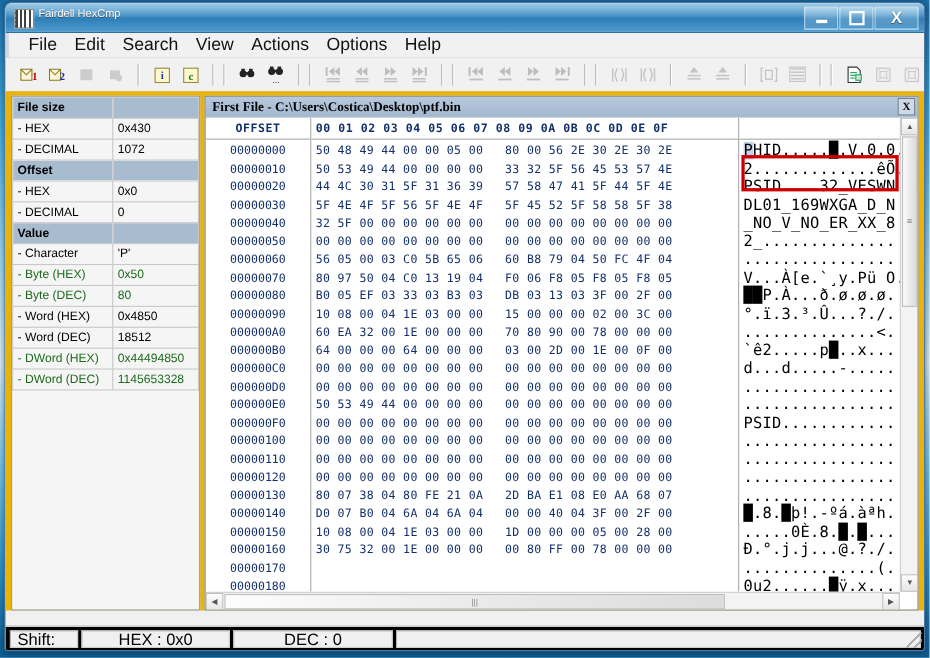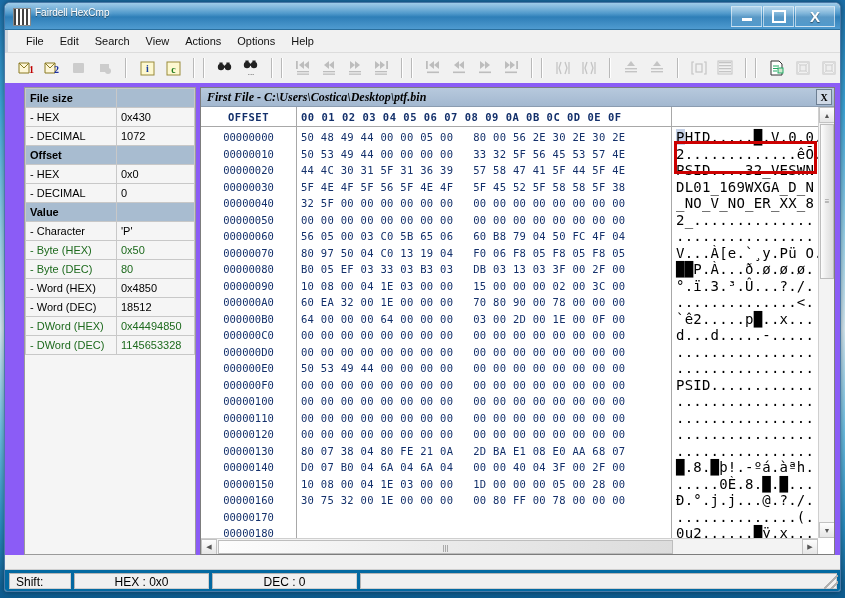--- a/index.html
+++ b/index.html
@@ -75,21 +75,21 @@
   
   #menubar {
     height: 22px;
     background: #f1f1f1;
     border-bottom: 1px solid #dcdcdc;
     display:flex; align-items:center;
     padding-left: 10px;
     border-left: 3px solid #d0d6dd;
   }
   .menu-item {
-    font-size: 11px; color:#111;
+    font-size: 16px; color:#111;
     padding: 2px 8px;
     cursor: default;
   }
 
   
   #toolbar {
     height: 30px;
     background: #f1f1f1;
     border-bottom: 1px solid #c9c9c9;
     display:flex; align-items:center;
@@ -108,22 +108,22 @@
     display:flex; align-items:center; justify-content:center;
     cursor:pointer; border:1px solid transparent; border-radius:2px;
   }
   .tb-btn svg { display:block; }
   .tb-btn.disabled { opacity:.42; }
 
   
   #client {
     position:absolute;
     left:0; right:0; top:80px; bottom:36px;
-    background:#8b5cf6;
-    padding: 4px 5px 0 19px;
+    background:#eab308;
+    padding: 4px 5px 0 5px;
     box-sizing:border-box;
   }
   #client-inner {
     position:relative;
     height:100%;
     display:flex;
     gap:4px;
   }
 
   
@@ -171,21 +171,21 @@
   }
   #hex-caption {
     height:18px;
     background: linear-gradient(180deg,#b7c9dd 0%, #a3b8d0 100%);
     border-bottom:1px solid #8b9cb0;
     display:flex; align-items:center;
     padding: 0 2px 0 6px;
     font-size:12px; font-weight:bold; color:#000;
     font-family:"Liberation Serif", serif;
   }
-  #hex-caption .cap-title { flex:1; white-space:nowrap; overflow:hidden;font-style:italic; }
+  #hex-caption .cap-title { flex:1; white-space:nowrap; overflow:hidden; }
   #hex-caption .cap-close {
     width:14px; height:14px;
     border:1px solid #6d7f93;
     background:#cfd9e6;
     display:flex;align-items:center;justify-content:center;
     font-size:10px; font-weight:bold; cursor:pointer; color:#000;
   }
 
   #hex-body { flex:1; position:relative; overflow:hidden; background:#fff; }
 
@@ -289,24 +289,24 @@
     color:#8a8a8a; font-size:8px;
   }
   .vscroll .sb-thumb { left:1px; width:14px; top:17px; height:155px;
     background: linear-gradient(90deg,#fdfdfd,#ececec 45%,#dcdcdc); }
   .hscroll .sb-thumb { top:1px; height:14px; left:17px; width:455px; }
 
   
   #statusbar {
     position:absolute; left:0; right:0; bottom:0;
     height:22px;
-    background:#0369a1;
+    background:#000000;
     border-top:1px solid #cfcfcf;
     display:flex; align-items:center;
-    font-size:12px; color:#000;
+    font-size:15px; color:#000;
     padding-left:4px;
     box-sizing:border-box;
   }
   .sb-cell {
     height:16px; line-height:16px;
     border:1px solid #cfcfcf;
     border-top-color:#b5b5b5; border-left-color:#b5b5b5;
     padding:0 6px; margin-right:3px;
     box-sizing:border-box;
     white-space:nowrap;

